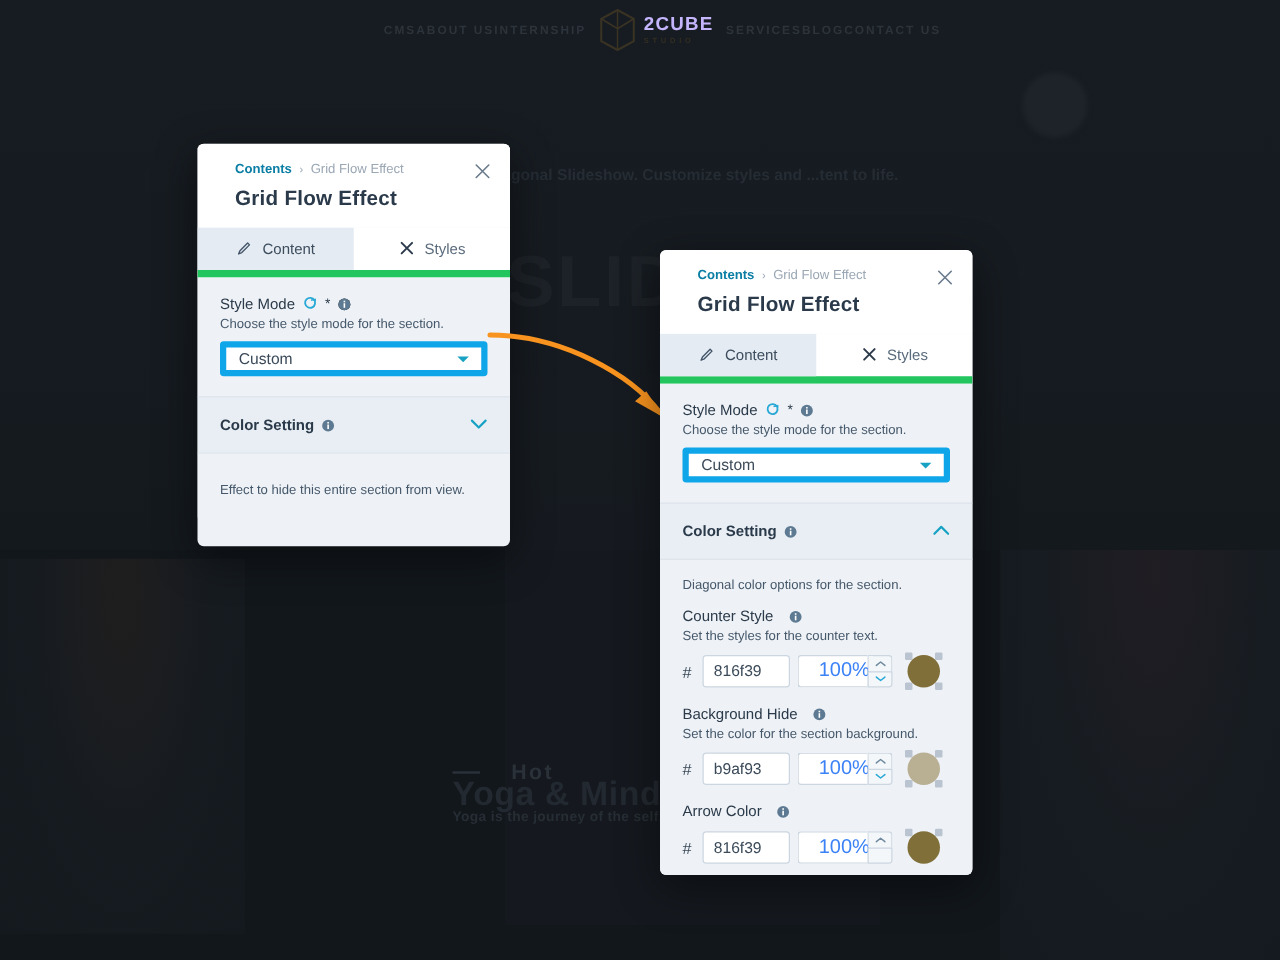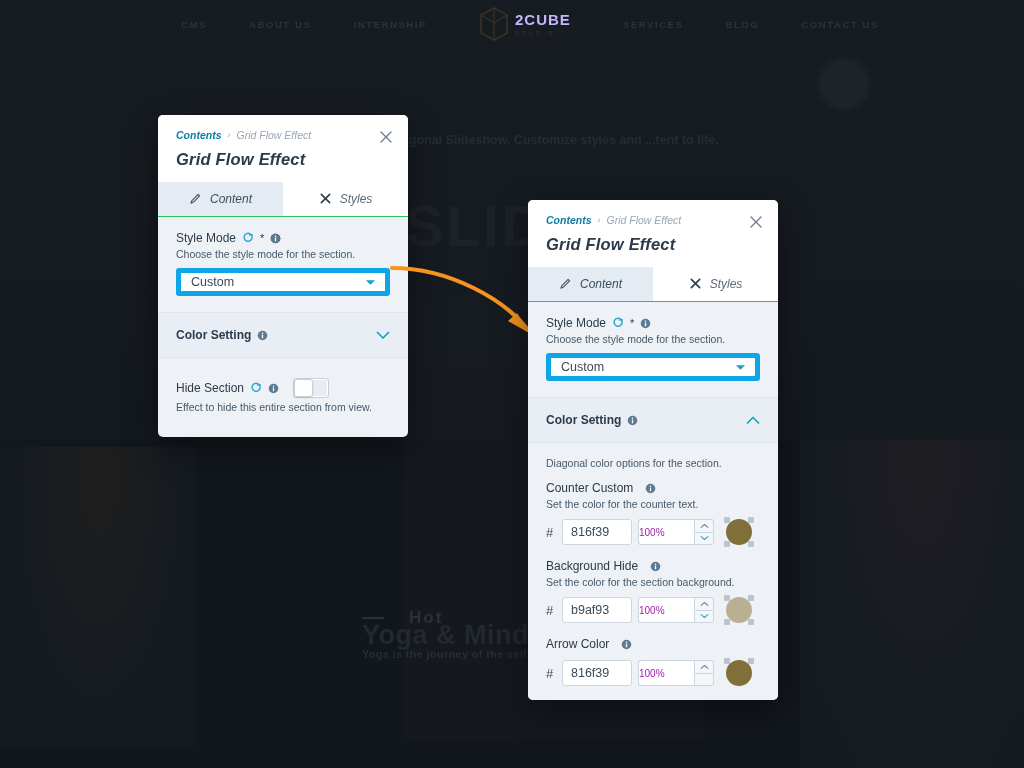--- a/index.html
+++ b/index.html
@@ -29,21 +29,21 @@
     background: radial-gradient(ellipse at 55% 5%, #2b2228 0%, #1a2026 55%, #171C22 100%); }
   .tile-c { left: 404px; top: 300px; width: 300px; height: 440px; background:#171C22; opacity:.5; }
   .bg-blob {
     position: absolute; border-radius: 50%;
     background: #262b31; opacity: .5; filter: blur(2px);
   }
 
   
   .site-nav {
     position: absolute; left: 0; top: 0; width: 1024px; height: 48px;
-    display: flex; align-items: center; justify-content: center; gap: 42px;
+    display: flex; align-items: center; justify-content: center; 
     color: #2b3239; letter-spacing: 1.6px; font-size: 9.5px; font-weight: 700;
     text-transform: uppercase;
     padding-left: 36px;
   }
   .site-nav .nav-link { color: #2c333a; white-space: nowrap; }
   .brand { display: flex; align-items: center; gap: 6px; margin: 0 10px; }
   .brand-mark { width: 30px; height: 34px; position: relative; }
   .brand-text { line-height: 1; }
   .brand-name { font-size: 15px; font-weight: 700; letter-spacing: 1px; color: #c4b5fd; }
   .brand-sub { font-size: 6px; letter-spacing: 3px; color: #332e21; margin-top: 2px; }
@@ -72,32 +72,32 @@
   }
 
   
   .panel {
     position: absolute;
     background: #eef2f6;
     border-radius: 5px;
     box-shadow: 0 10px 34px rgba(0,0,0,.45);
     overflow: hidden;
   }
-  .panel-head { background: #ffffff; padding: 14px 18px 13px 18px; position: relative; font-style: italic; }
+  .panel-head { background: #ffffff; padding: 14px 18px 13px 30px; position: relative; }
   .crumb { font-size: 10.5px; display: flex; align-items: center; gap: 6px; }
   .crumb .crumb-root { color: #0a7ea4; font-weight: 700; }
   .crumb .crumb-sep { color: #9aa7b4; font-size: 9px; }
   .crumb .crumb-cur { color: #9aa7b4; font-weight: 500; }
   .panel-title { margin-top: 9px; font-size: 16.5px; font-weight: 700; color: #2b3a4a; letter-spacing: .2px; }
   .close-btn {
     position: absolute; right: 14px; top: 14px; width: 16px; height: 16px;
     color: #6b7b8c; cursor: pointer;
   }
 
-  .tabs { display: flex; background: #ffffff; border-bottom: 1px solid #22c55e; font-style: italic; }
+  .tabs { display: flex; background: #ffffff; border-bottom: 6px solid #22c55e; }
   .tab {
     flex: 1; display: flex; align-items: center; justify-content: center; gap: 8px;
     height: 34px; font-size: 12px; color: #5a6b7c; cursor: pointer;
     border-bottom: 1px solid transparent;
   }
   .tab.active { background: #e4ebf2; color: #3d4d5e; font-weight: 500; }
   .tab svg { display: block; }
 
   .section-body { padding: 14px 18px 16px 18px; background: #eef2f6; }
   .field-label {
@@ -140,22 +140,22 @@
   .hash { font-size: 13px; color: #3b4a59; font-weight: 500; width: 10px; }
   .hex-input {
     width: 70px; height: 26px; background: #fff; border: 1px solid #ccd6e0;
     border-radius: 3px; display: flex; align-items: center; padding: 0 8px;
     font-size: 12.5px; color: #3b4a59;
   }
   .num-group { display: flex; align-items: stretch; }
   .num-input {
     width: 56px; height: 26px; background: #fff; border: 1px solid #ccd6e0;
     border-right: none; border-radius: 3px 0 0 3px;
-    display: flex; align-items: center; padding: 0 0;
-    font-size: 10px; color: #a21caf;
+    display: flex; align-items: center; padding: 0 16px;
+    font-size: 16px; color: #3b82f6;
   }
   .spinner { width: 20px; display: flex; flex-direction: column; }
   .spin-btn {
     flex: 1; border: 1px solid #ccd6e0; background: #f4f7fa;
     display: flex; align-items: center; justify-content: center; cursor: pointer;
   }
   .spin-btn.up { border-radius: 0 3px 0 0; border-bottom: none; }
   .spin-btn.dn { border-radius: 0 0 3px 0; }
   .swatch-wrap { position: relative; width: 30px; height: 30px; margin-left: 4px; }
   .swatch-wrap .handle {
@@ -291,39 +291,20 @@
       </span>
     </span>
     <span>
       <svg viewBox="0 0 14 9" width="14" height="9">
           <path d="M1.5 1.5 L7 7 L12.5 1.5" stroke="#17a2c4" stroke-width="1.7" fill="none" stroke-linecap="round" stroke-linejoin="round"></path>
         </svg>
     </span>
   </div>
 
   <div class="section-body" style="padding-top:20px;">
-    <div class="field-label">
-      <span>Hide Section</span>
-      <span class="sync-icon">
-        <svg viewBox="0 0 12 12" width="12" height="12">
-            <path d="M9.5 3.2A4 4 0 1 0 10 6" stroke="#2aa9d6" stroke-width="1.5" fill="none" stroke-linecap="round"></path>
-            <path d="M7.4 3.0 L10.1 2.6 L9.9 5.3" stroke="#2aa9d6" stroke-width="1.4" fill="none" stroke-linecap="round" stroke-linejoin="round"></path>
-          </svg>
-      </span>
-      <span class="info-icon">
-        <svg viewBox="0 0 12 12" width="11" height="11">
-            <circle cx="6" cy="6" r="5.2" fill="#5d7a92"></circle>
-            <rect x="5.3" y="5" width="1.4" height="4" fill="#fff"></rect>
-            <rect x="5.3" y="2.8" width="1.4" height="1.4" fill="#fff"></rect>
-          </svg>
-      </span>
-      <span class="toggle" style="margin-left:8px;">
-        <span class="knob"></span>
-      </span>
-    </div>
     <div class="field-desc">Effect to hide this entire section from view.</div>
   </div>
 </div>
 
 <svg class="anno-arrow">
   <path d="M392 268 C 450 268, 505 300, 528 330" stroke="#f7931e" stroke-width="4" fill="none" stroke-linecap="round"></path>
   <path d="M508 321 L531 334 L517 313" fill="#f7931e"></path>
 </svg>
 
 <div class="panel" style="left:528px;top:200px;width:250px;height:500px;">
@@ -405,30 +386,30 @@
           <path d="M1.5 7 L7 1.5 L12.5 7" stroke="#17a2c4" stroke-width="1.7" fill="none" stroke-linecap="round" stroke-linejoin="round"></path>
         </svg>
     </span>
   </div>
 
   <div class="section-body">
     <div class="field-desc" style="margin-top:0;margin-bottom:12px;">Diagonal color options for the section.</div>
 
     <div class="color-block">
       <div class="field-label">
-        <span>Counter Custom</span>
+        <span>Counter Style</span>
         <span class="info-icon" style="margin-left:6px;">
           <svg viewBox="0 0 12 12" width="11" height="11">
               <circle cx="6" cy="6" r="5.2" fill="#5d7a92"></circle>
               <rect x="5.3" y="5" width="1.4" height="4" fill="#fff"></rect>
               <rect x="5.3" y="2.8" width="1.4" height="1.4" fill="#fff"></rect>
             </svg>
         </span>
       </div>
-      <div class="field-desc">Set the color for the counter text.</div>
+      <div class="field-desc">Set the styles for the counter text.</div>
       <div class="color-row">
         <span class="hash">#</span>
         <span class="hex-input">816f39</span>
         <span class="num-group">
           <span class="num-input">100%</span>
           <span class="spinner">
             <span class="spin-btn up">
               <svg viewBox="0 0 10 6" width="9" height="6">
                   <path d="M1.2 4.5 L5 1.4 L8.8 4.5" stroke="#6f8a9e" stroke-width="1.3" fill="none" stroke-linecap="round" stroke-linejoin="round"></path>
                 </svg>

